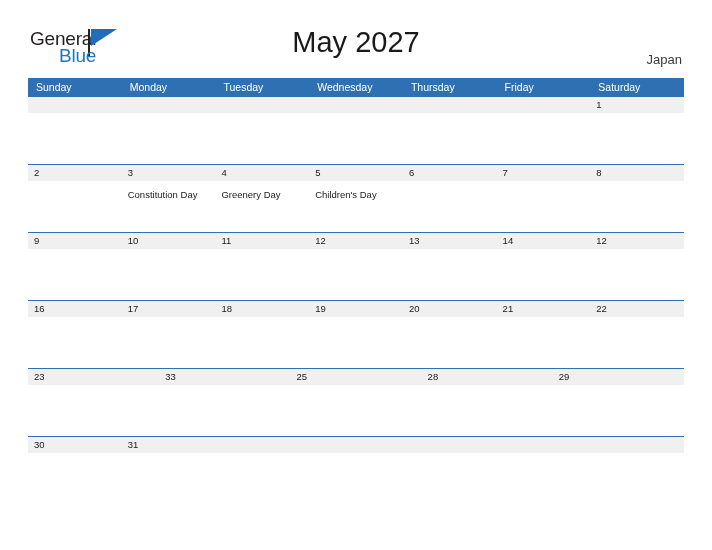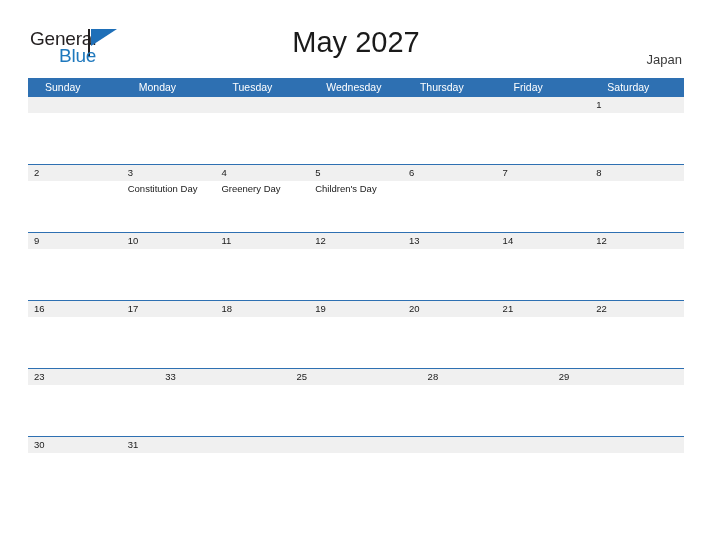--- a/index.html
+++ b/index.html
@@ -106,21 +106,21 @@
   .weekdays {
     display: flex;
     background: #2e70b2;
     height: 19px;
   }
   .weekday {
     flex: 1 1 0;
     color: #ffffff;
     font-size: 10.5px;
     line-height: 19px;
-    padding-left: 17px;
+    padding-left: 8px;
     box-sizing: border-box;
     font-family: "Liberation Sans", sans-serif;
     white-space: nowrap;
     overflow: hidden;
   }
 
   .week {
     position: relative;
     height: 67px;
     border-top: 1px solid #2e70b2;
@@ -157,21 +157,21 @@
     display: block;
     height: 16px;
   }
   .day.empty .day-num {
     visibility: hidden;
   }
   .day-events {
     position: relative;
     z-index: 2;
     padding-left: 6px;
-    padding-top: 2px;
+    padding-top: 8px;
   }
   .event {
     font-size: 9.5px;
     line-height: 12px;
     color: #1a1a1a;
     font-family: "Liberation Sans", sans-serif;
     white-space: nowrap;
   }
 </style>
 </head>

